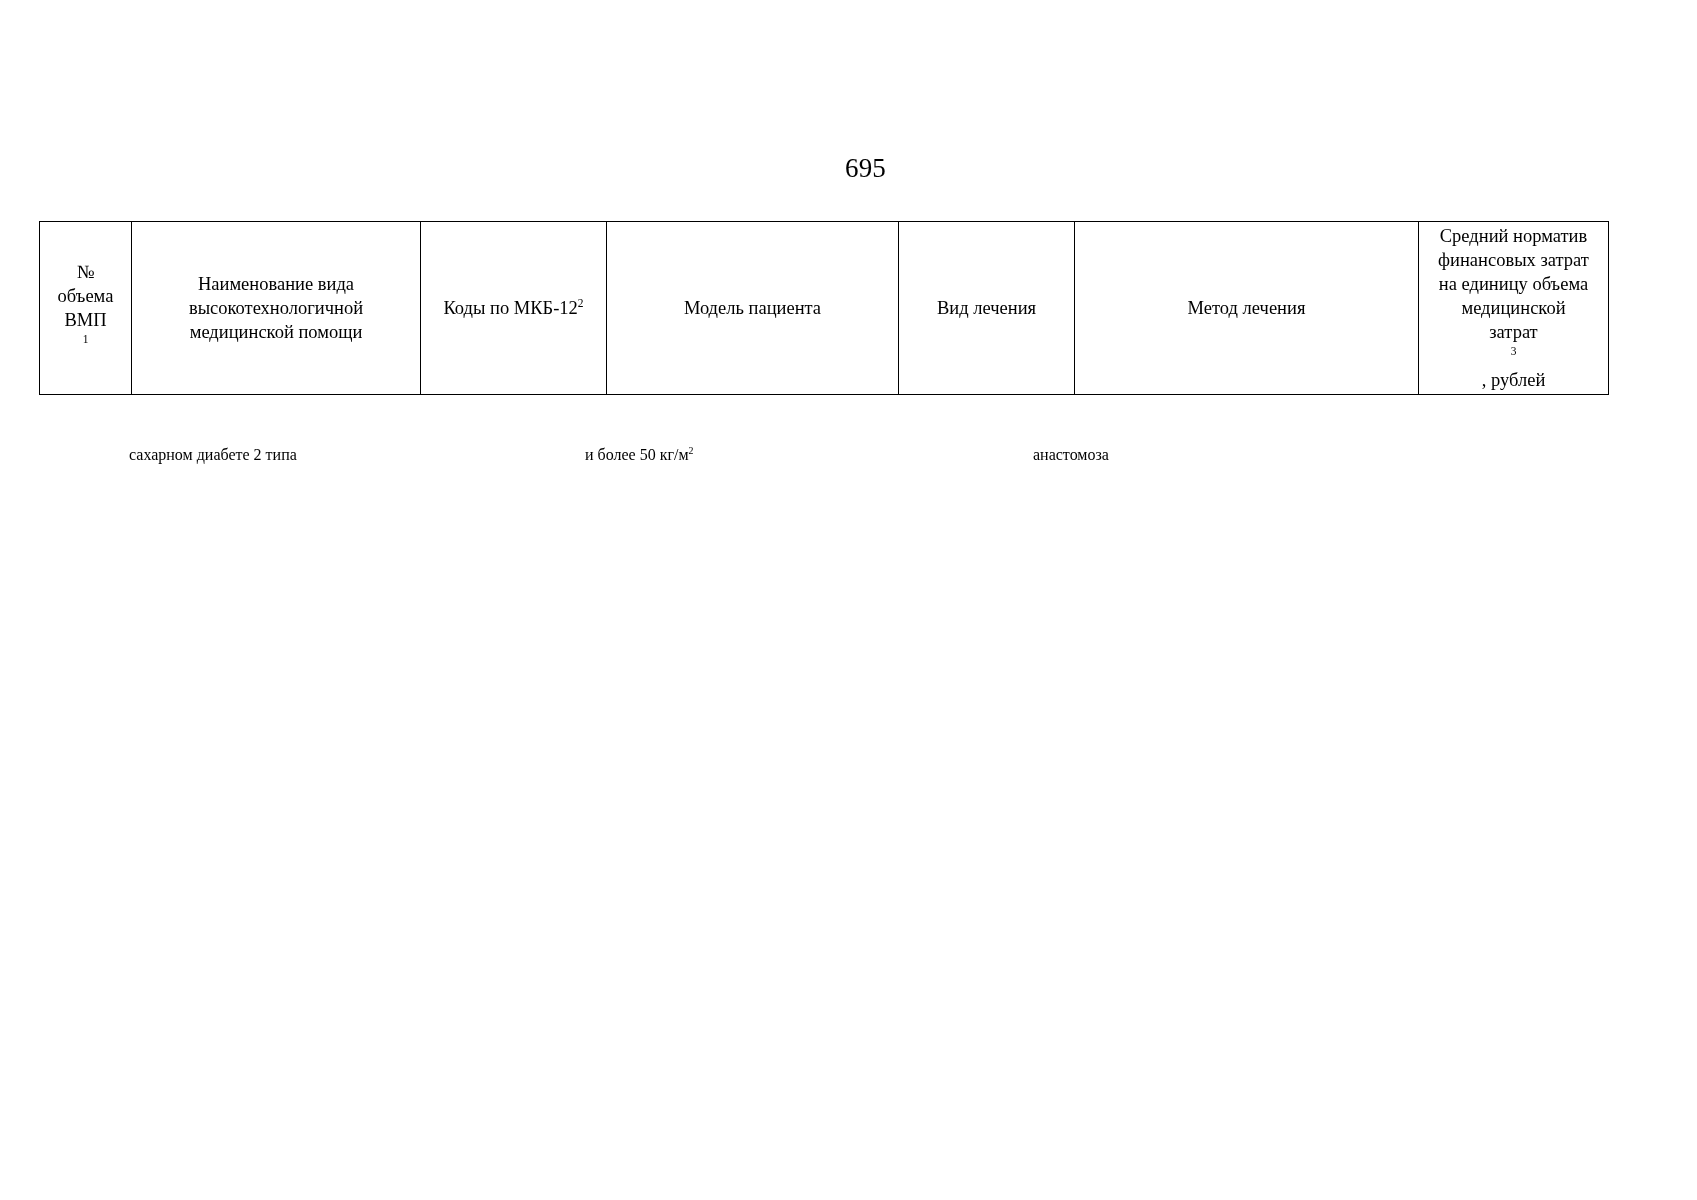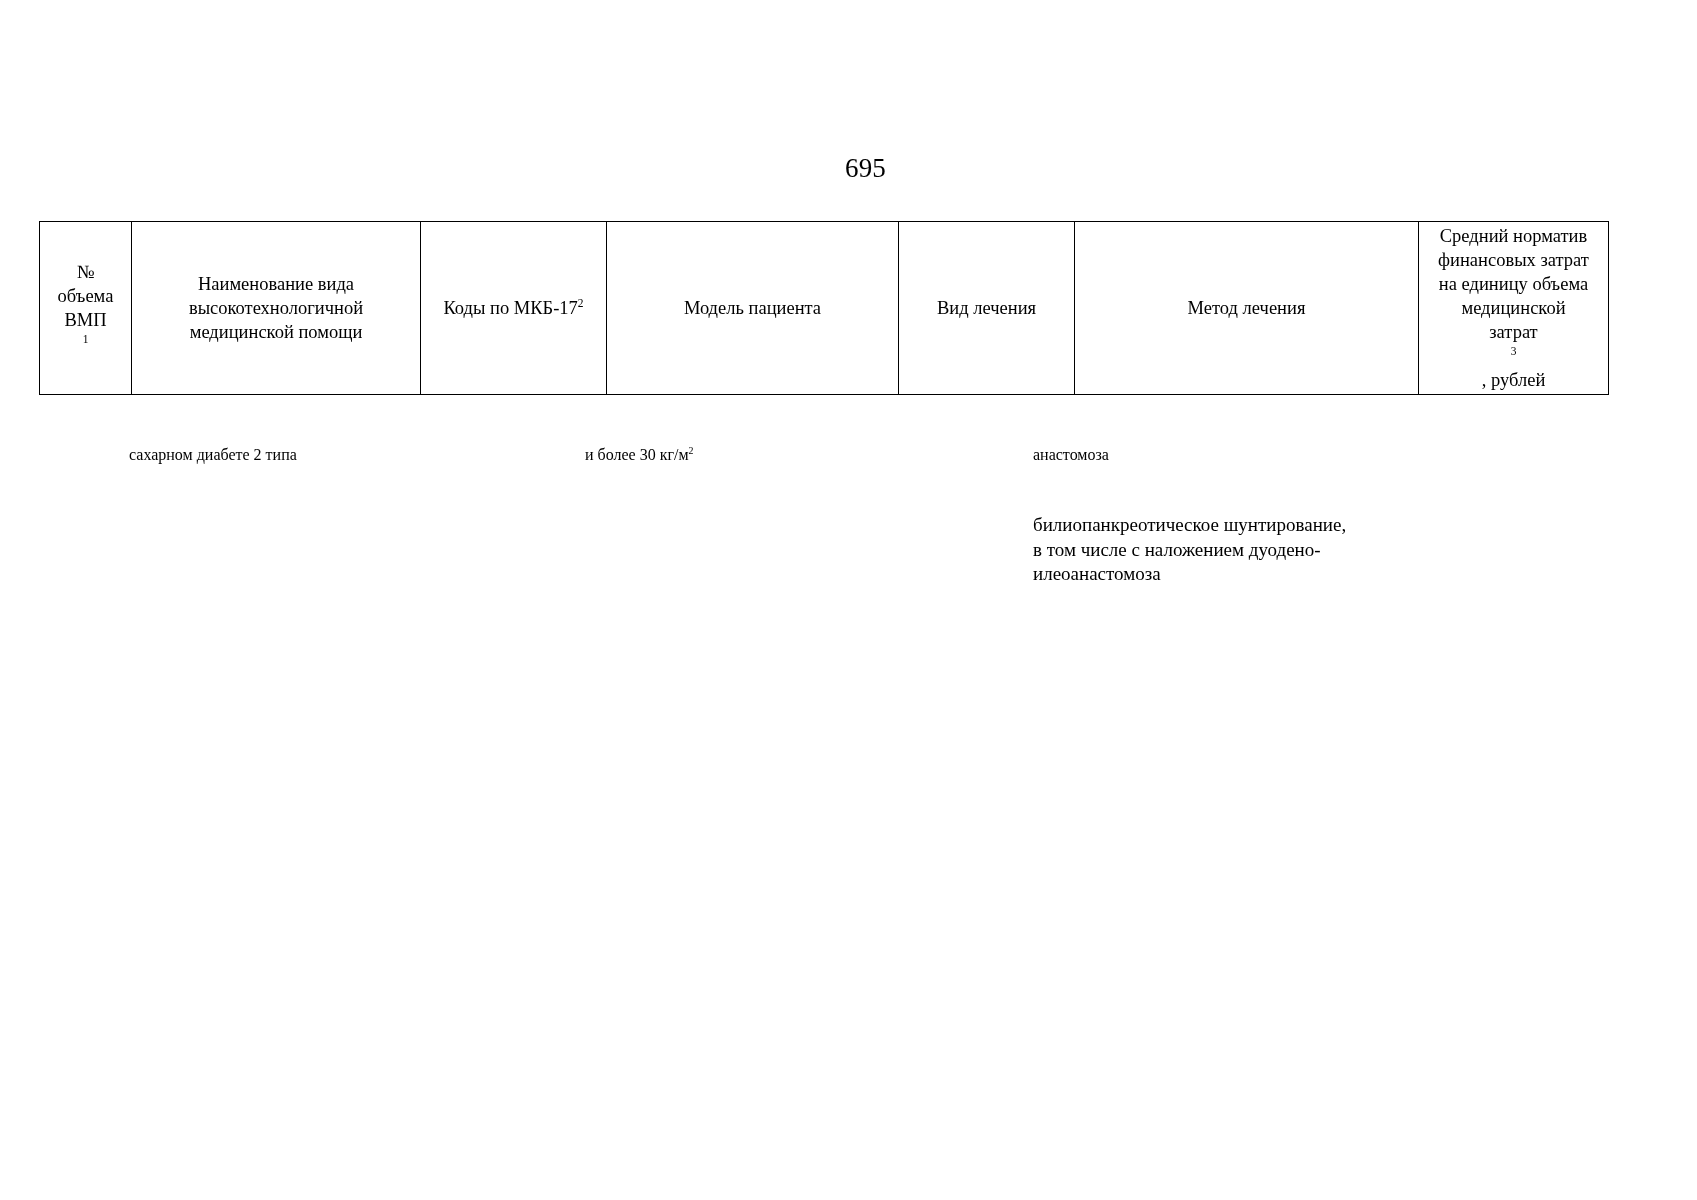--- a/index.html
+++ b/index.html
@@ -131,21 +131,21 @@
 
         <td class="col-2">
           <span class="cell-lines">
             <span>Наименование вида</span>
             <span>высокотехнологичной</span>
             <span>медицинской помощи</span>
           </span>
         </td>
 
         <td class="col-3">
-          <span>Коды по МКБ-17</span><sup>2</sup>
+          <span>Коды по МКБ-12</span><sup>2</sup>
         </td>
 
         <td class="col-4">
           <span>Модель пациента</span>
         </td>
 
         <td class="col-5">
           <span>Вид лечения</span>
         </td>
 
@@ -163,23 +163,18 @@
           </span>
         </td>
 
       </tr>
     </tbody>
   </table>
 
 
   <div class="frag frag-a">сахарном диабете 2 типа</div>
 
-  <div class="frag frag-b"><span>и более 30 кг/м</span><sup>2</sup></div>
+  <div class="frag frag-b"><span>и более 50 кг/м</span><sup>2</sup></div>
 
   <div class="frag frag-c">анастомоза</div>
 
-  <div class="frag-block">
-    <span>билиопанкреотическое шунтирование,</span>
-    <span>в том числе с наложением дуодено-</span>
-    <span>илеоанастомоза</span>
-  </div>
 
 </div>
 
 </body></html>

